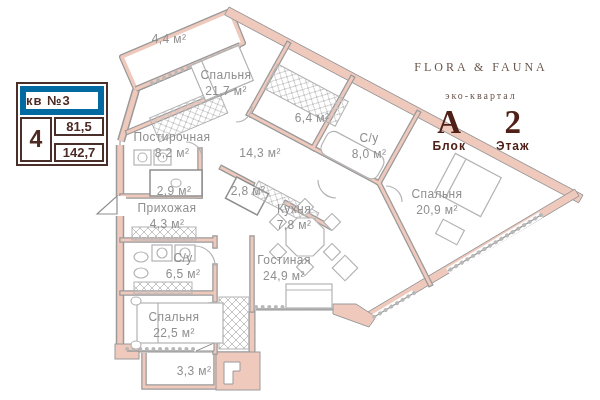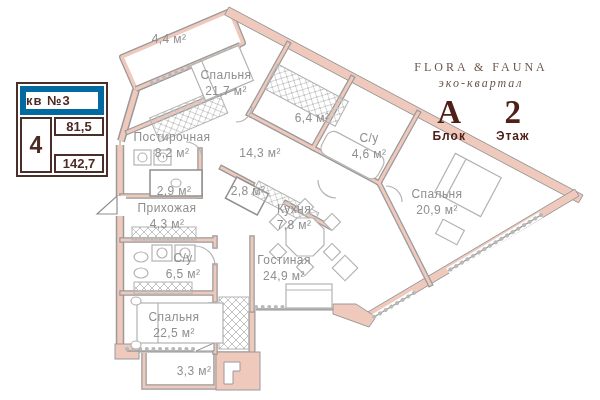--- a/index.html
+++ b/index.html
@@ -11,27 +11,27 @@
   .infobox{
     position:absolute;left:16px;top:82px;width:92px;
     border:2px solid #4a2e29;padding:2px;background:#fff;
     color:#4e2a25;font-weight:bold;box-sizing:border-box;
   }
   .ib-header{border:6px solid #0369a1;text-align:left;font-size:13px;
     padding:1px 0;margin-bottom:2px;letter-spacing:1px;}
   .ib-body{display:flex;gap:2px;}
   .ib-rooms{border:2px solid #4a2e29;width:28px;display:flex;align-items:center;
     justify-content:center;font-size:23px;}
-  .ib-areas{flex:1;display:flex;flex-direction:column;gap:18px;}
+  .ib-areas{flex:1;display:flex;flex-direction:column;gap:7px;}
   .ib-area{border:2px solid #4a2e29;text-align:center;font-size:13px;line-height:15px;}
   
   .logo{position:absolute;left:390px;top:60px;width:182px;text-align:center;
     font-family:"Liberation Serif",serif;color:#6b564c;}
   .brand{font-size:12px;letter-spacing:3px;white-space:nowrap;}
-  .sub{font-size:12px;font-style:italic;letter-spacing:2px;margin-top:1px;}
+  .sub{font-size:10px;letter-spacing:2px;margin-top:15px;}
   .block-row{display:flex;justify-content:center;gap:30px;margin-top:4px;color:#4e2017;}
   .bcol{text-align:center;}
   .big{font-size:33px;font-weight:bold;line-height:34px;}
   .small{font-size:12px;font-weight:bold;font-family:"Liberation Sans",sans-serif;letter-spacing:1px;}
   
   .room{position:absolute;transform:translate(-50%,-50%);text-align:center;
     color:#8f8f8f;font-size:12px;line-height:1.3;white-space:nowrap;letter-spacing:.4px;}
   .rn{display:block;}
   .rn:empty{display:none;}
   .ra{display:block;}
@@ -252,21 +252,21 @@
 
 <div class="room" style="left:226px;top:84px">
     <span class="rn">Спальня</span>
     <span class="ra">21,7 м²</span>
   </div>
 <div class="room" style="left:312px;top:119px">
     <span class="ra">6,4 м²</span>
   </div>
 <div class="room" style="left:369px;top:147px">
     <span class="rn">С/у</span>
-    <span class="ra">4,6 м²</span>
+    <span class="ra">8,0 м²</span>
   </div>
 <div class="room" style="left:437px;top:203px">
     <span class="rn">Спальня</span>
     <span class="ra">20,9 м²</span>
   </div>
 <div class="room" style="left:172px;top:146px">
     <span class="rn">Постирочная</span>
     <span class="ra">8,2 м²</span>
   </div>
 <div class="room" style="left:260px;top:154px">

